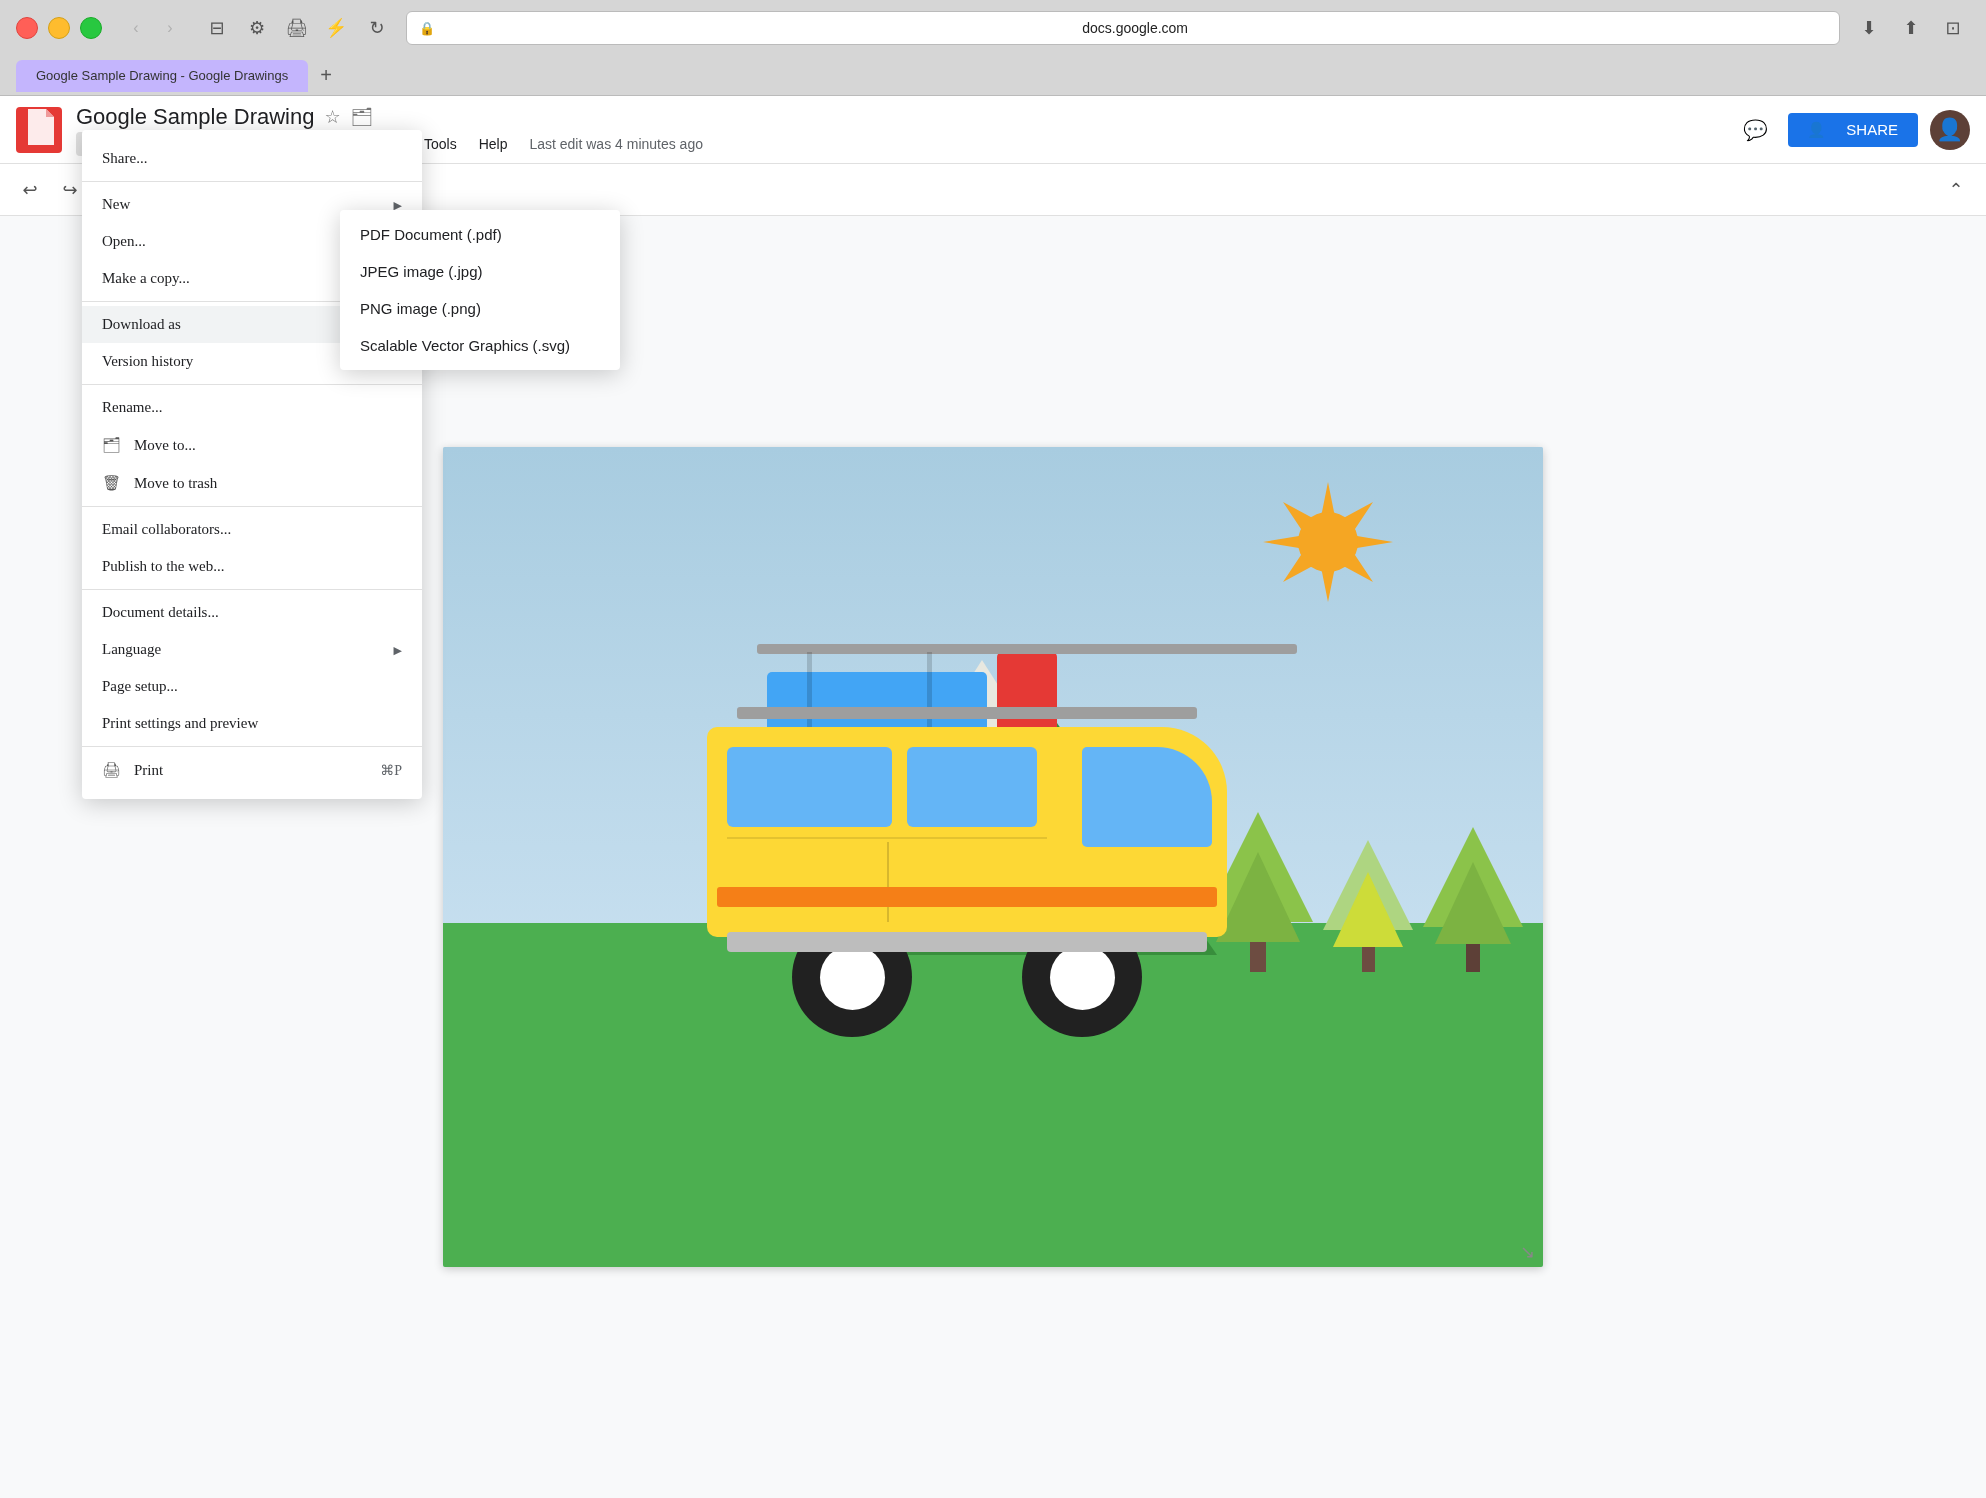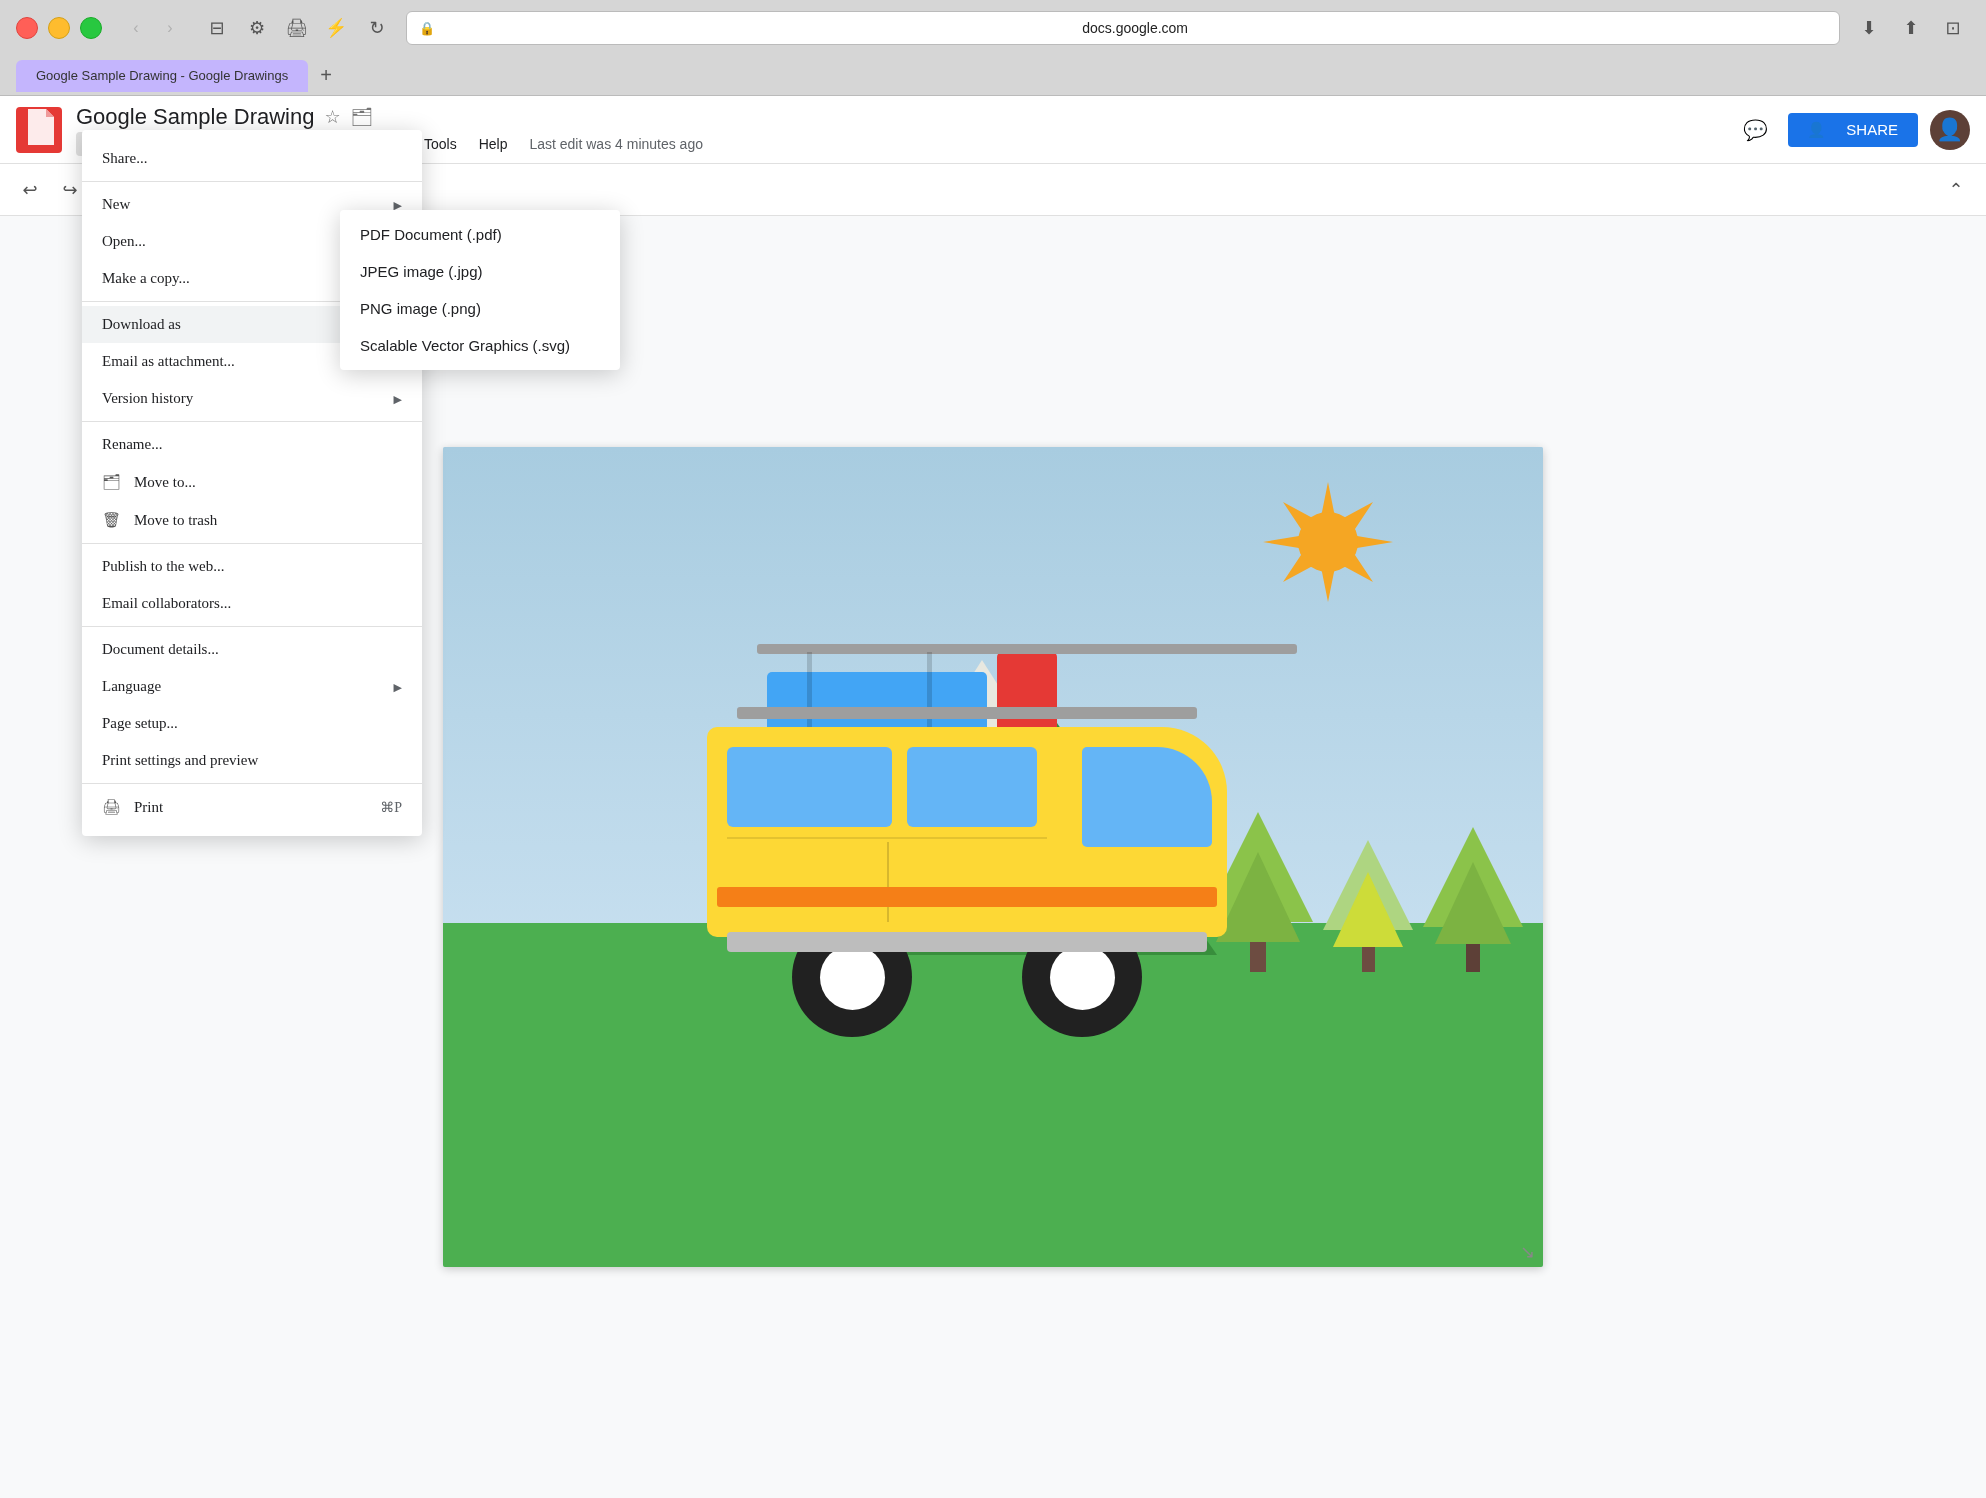--- a/index.html
+++ b/index.html
@@ -267,23 +267,20 @@
       <span class="menu-row-label">Make a copy...</span>
     </div>
   </div>
 
   <div class="menu-section">
     <div class="menu-row highlighted">
       <span class="menu-row-label">Download as</span>
       <span class="menu-row-arrow chevron-right"></span>
     </div>
     <div class="menu-row">
-      <span class="menu-row-label">Email as attachment...</span>
-    </div>
-    <div class="menu-row">
       <span class="menu-row-label">Version history</span>
       <span class="menu-row-arrow chevron-right"></span>
     </div>
   </div>
 
   <div class="menu-section">
     <div class="menu-row">
       <span class="menu-row-label">Rename...</span>
     </div>
     <div class="menu-row">
@@ -291,24 +288,24 @@
       <span class="menu-row-label">Move to...</span>
     </div>
     <div class="menu-row">
       <span class="menu-row-icon">🗑</span>
       <span class="menu-row-label">Move to trash</span>
     </div>
   </div>
 
   <div class="menu-section">
     <div class="menu-row">
+      <span class="menu-row-label">Email collaborators...</span>
+    </div>
+    <div class="menu-row">
       <span class="menu-row-label">Publish to the web...</span>
-    </div>
-    <div class="menu-row">
-      <span class="menu-row-label">Email collaborators...</span>
     </div>
   </div>
 
   <div class="menu-section">
     <div class="menu-row">
       <span class="menu-row-label">Document details...</span>
     </div>
     <div class="menu-row">
       <span class="menu-row-label">Language</span>
       <span class="menu-row-arrow chevron-right"></span>

